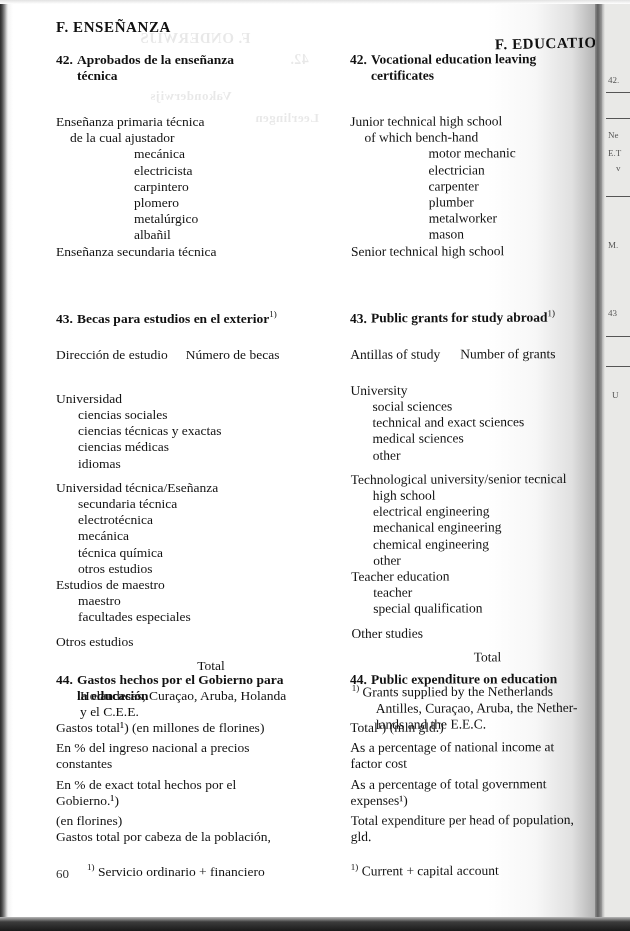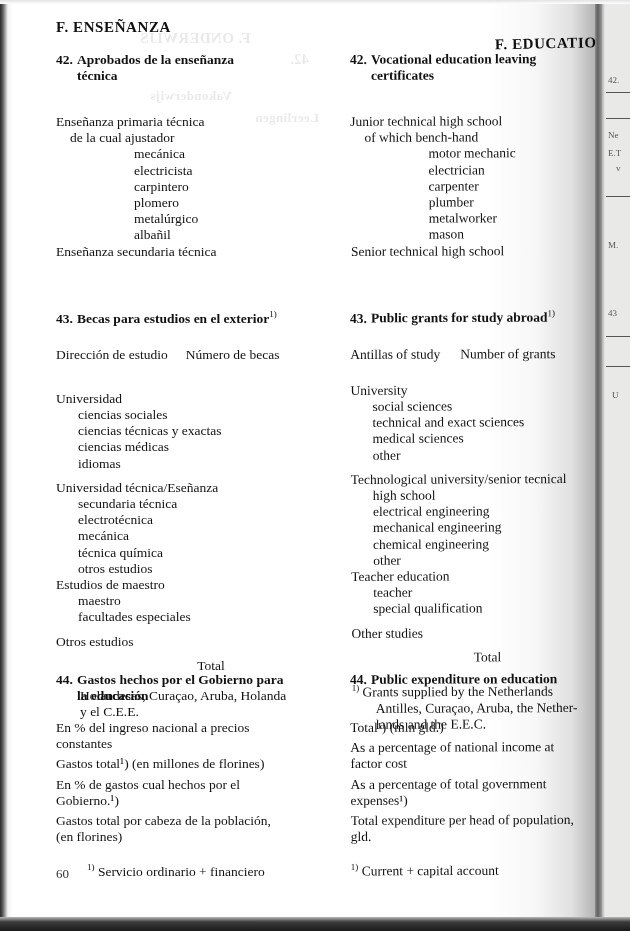--- a/index.html
+++ b/index.html
@@ -297,33 +297,33 @@
       </div>
     </div>
 
     <div class="col-es" style="top:672px;width:300px;">
       <div class="item-num">
         <span class="num">44.</span><span>Gastos hechos por el Gobierno para</span>
         <span class="ind">la educación</span>
       </div>
       <div class="para" style="margin-top:16px;">
         <div style="margin-bottom:4px;">
+          <span style="display:block;">Gastos total¹) (en millones de florines)</span>
+        </div>
+        <div style="margin-bottom:4px;">
           <span style="display:block;">En % del ingreso nacional a precios</span>
           <span style="display:block;">constantes</span>
         </div>
         <div style="margin-bottom:4px;">
-          <span style="display:block;">Gastos total¹) (en millones de florines)</span>
-        </div>
-        <div style="margin-bottom:4px;">
-          <span style="display:block;">En % de gastos cual hechos por el</span>
+          <span style="display:block;">En % de exact total hechos por el</span>
           <span style="display:block;">Gobierno.¹)</span>
         </div>
         <div style="margin-bottom:4px;">
+          <span style="display:block;">(en florines)</span>
           <span style="display:block;">Gastos total por cabeza de la población,</span>
-          <span style="display:block;">(en florines)</span>
         </div>
       </div>
       <div class="fn" style="margin-top:14px;margin-left:31px;">
         <sup>1)</sup>
         <span>Servicio ordinario  +  financiero</span>
       </div>
     </div>
 
     <div class="col-en tilt-en" style="top:672px;width:268px;">
       <div class="item-num">

